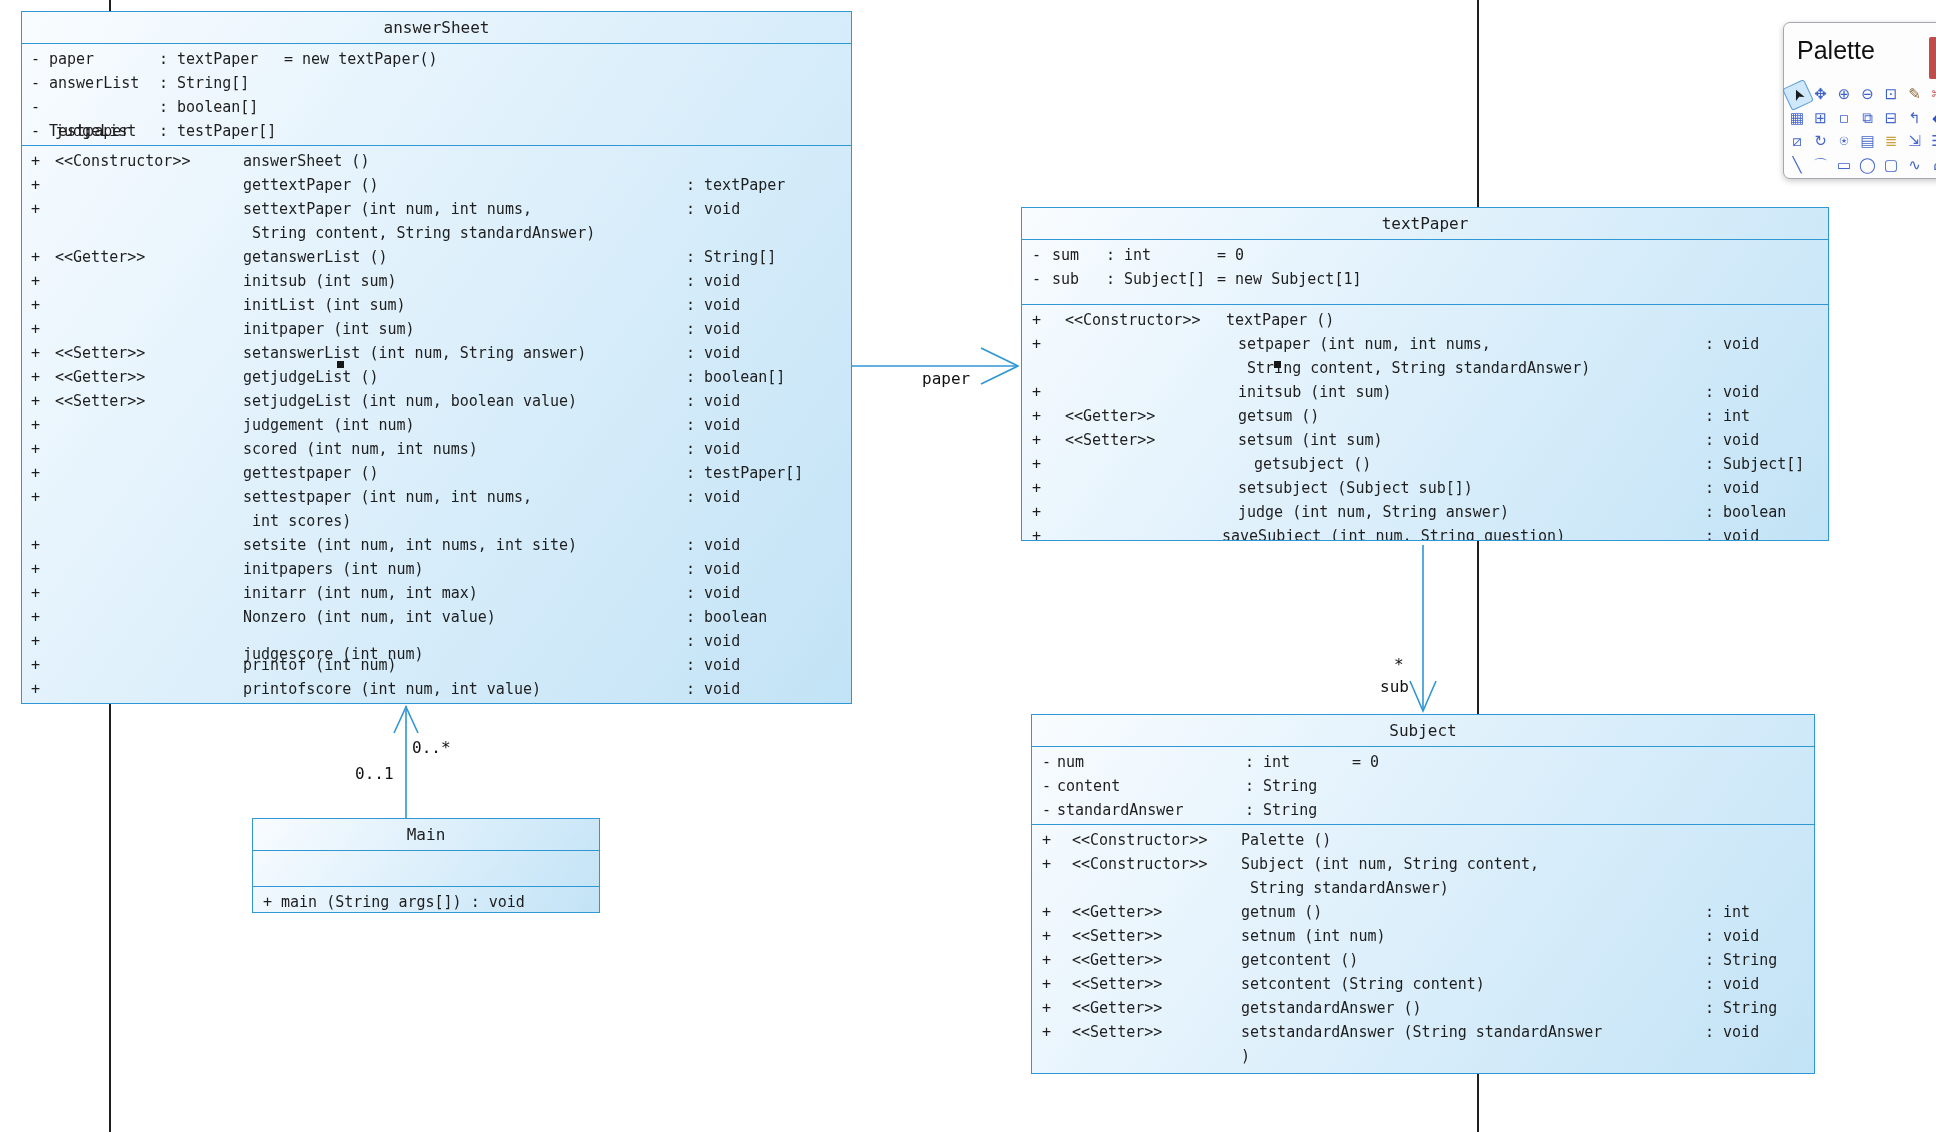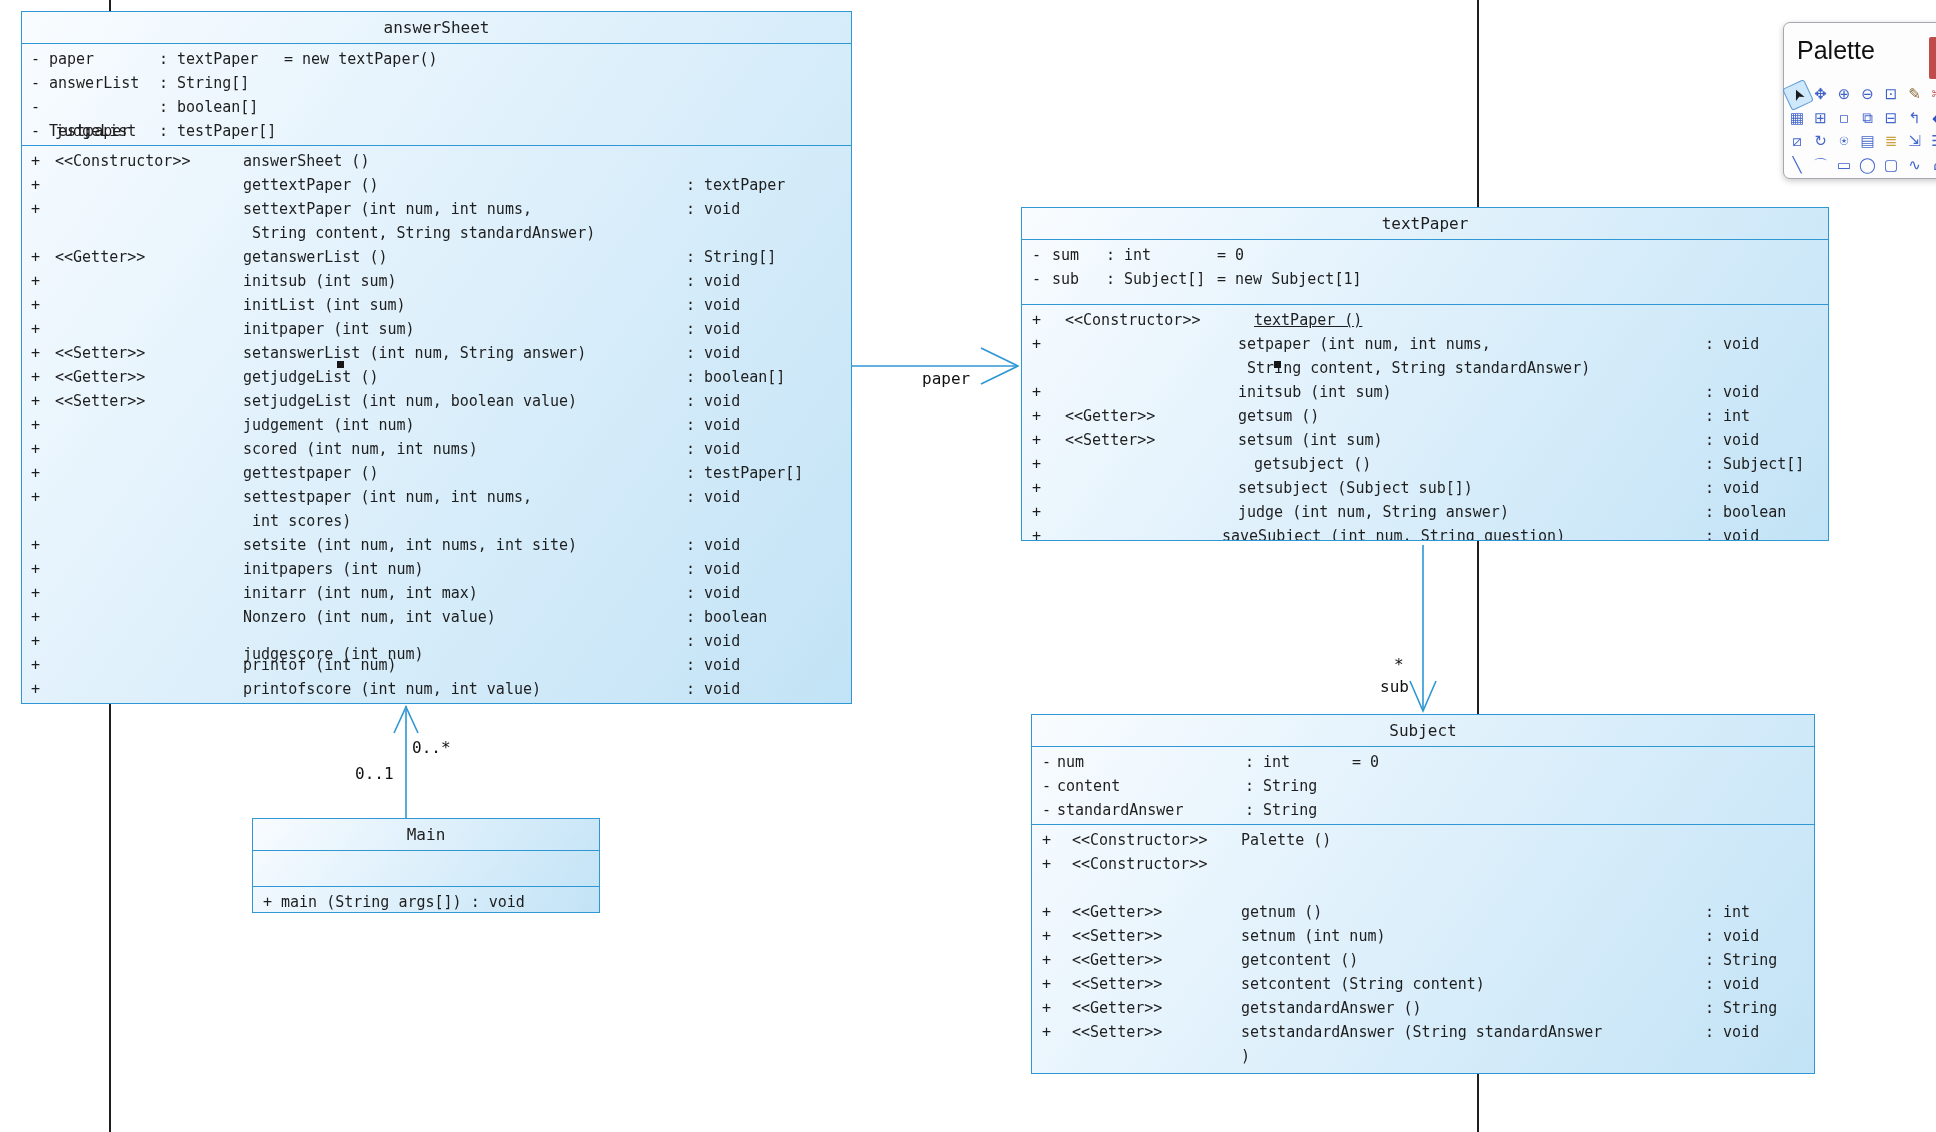--- a/index.html
+++ b/index.html
@@ -191,21 +191,21 @@
             <span style="left: 10px;">-</span>
             <span style="left: 30px;">sub</span>
             <span style="left: 84px;">: Subject[]</span>
             <span style="left: 195px;">= new Subject[1]</span>
           </div>
         </div>
         <div class="cb-methods">
           <div class="mrow" style="height: 24px;">
             <span style="left: 10px;">+</span>
             <span style="left: 43px;">&lt;&lt;Constructor&gt;&gt;</span>
-            <span style="left: 232px; text-decoration: underline;">textPaper ()</span>
+            <span style="left: 204px;">textPaper ()</span>
           </div>
           <div class="mrow" style="height: 48px;">
             <span style="left: 10px;">+</span>
             <span style="left: 216px;">setpaper (int num, int nums,
  String content, String standardAnswer)</span>
             <span style="left: 683px;">: void</span>
           </div>
           <div class="mrow" style="height: 24px;">
             <span style="left: 10px;">+</span>
             <span style="left: 216px;">initsub (int sum)</span>
@@ -267,20 +267,22 @@
         </div>
         <div class="cb-methods">
           <div class="mrow" style="height: 24px;">
             <span style="left: 10px;">+</span>
             <span style="left: 40px;">&lt;&lt;Constructor&gt;&gt;</span>
             <span style="left: 209px;">Palette ()</span>
           </div>
           <div class="mrow" style="height: 48px;">
             <span style="left: 10px;">+</span>
             <span style="left: 40px;">&lt;&lt;Constructor&gt;&gt;</span>
+            <span style="left: 209px;">Subject (int num, String content,
+ String standardAnswer)</span>
           </div>
           <div class="mrow" style="height: 24px;">
             <span style="left: 10px;">+</span>
             <span style="left: 40px;">&lt;&lt;Getter&gt;&gt;</span>
             <span style="left: 209px;">getnum ()</span>
             <span style="left: 673px;">: int</span>
           </div>
           <div class="mrow" style="height: 24px;">
             <span style="left: 10px;">+</span>
             <span style="left: 40px;">&lt;&lt;Setter&gt;&gt;</span>

